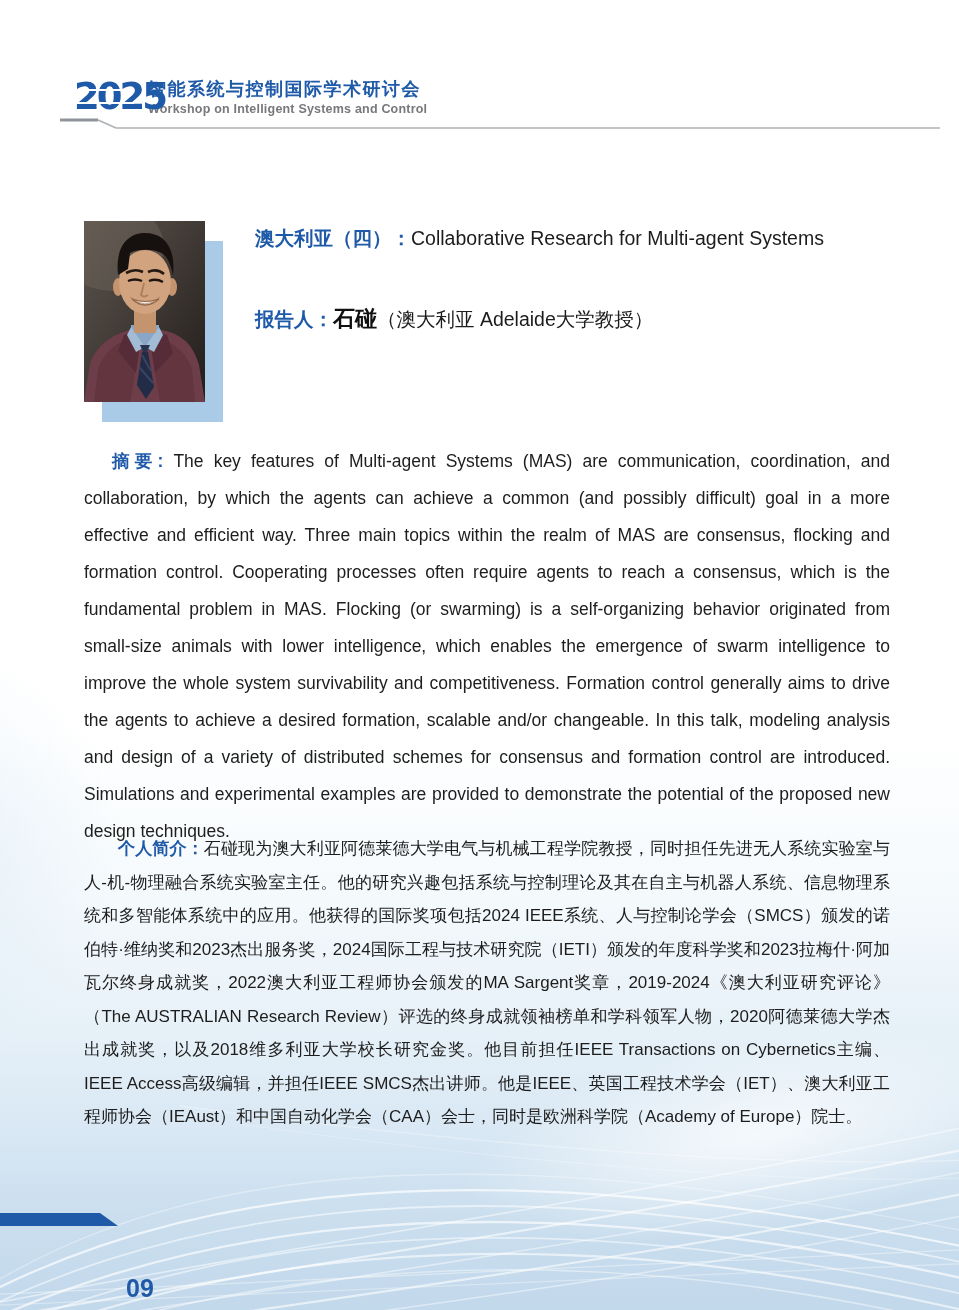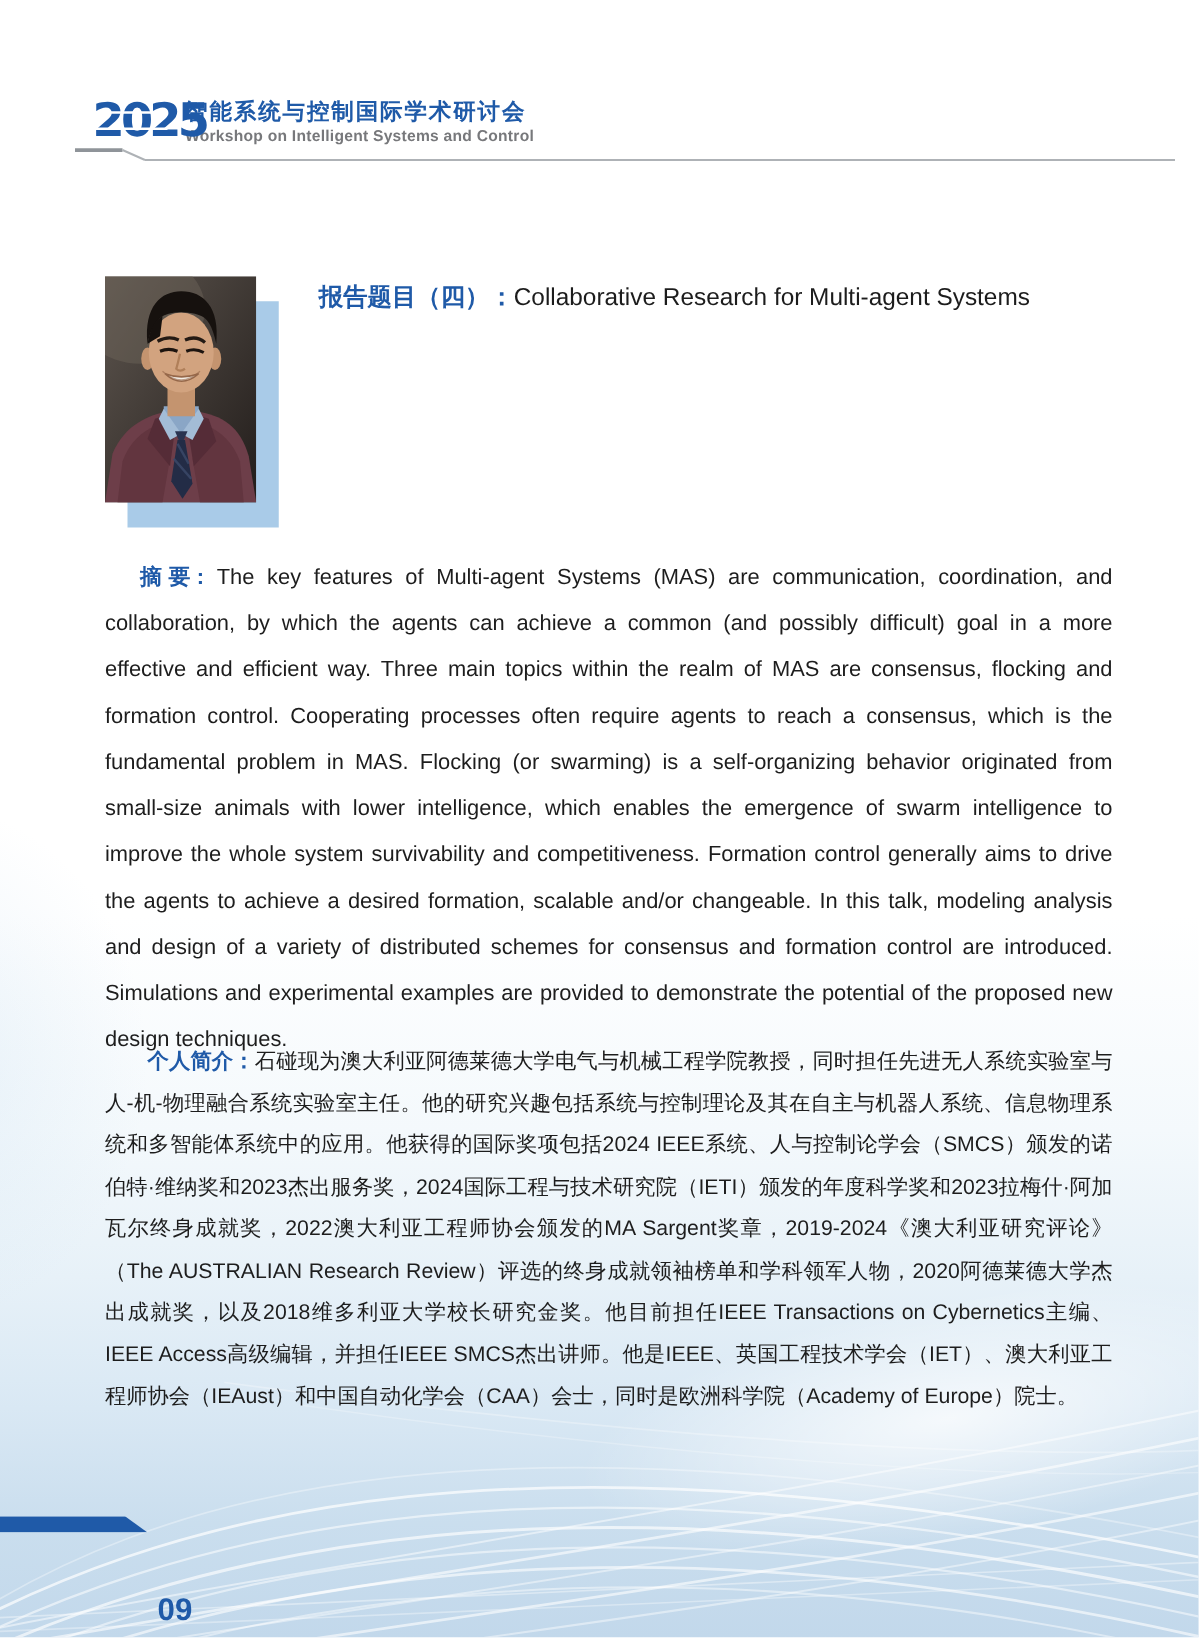--- a/index.html
+++ b/index.html
@@ -138,23 +138,26 @@
     <path d="M44 60 q7 -3 14 0" stroke="#1d140f" stroke-width="2.4" fill="none"></path>
     <path d="M65 60 q7 -3 14 1" stroke="#1d140f" stroke-width="2.4" fill="none"></path>
 
     <path d="M60 62 q-2 9 -3 12 q3 3 7 0" stroke="#b07f59" stroke-width="1.8" fill="none"></path>
 
     <path d="M48 78 Q61 90 75 78 Q61 83 48 78 Z" fill="#f4efe8" stroke="#96684a" stroke-width="1.2"></path>
     <path d="M46 76 q15 14 30 0" stroke="#96684a" stroke-width="1" fill="none" opacity="0.6"></path>
   </svg>
 
   <div class="talk-title">
-    <span class="lbl">报告题目（四）：</span><span class="txt">Collaborative Research for Multi-agent Systems</span>
+    <span class="lbl">澳大利亚（四）：</span><span class="txt">Collaborative Research for Multi-agent Systems</span>
   </div>
 
+  <div class="speaker">
+    <span class="lbl">报告人：</span><span class="name">石碰</span><span class="aff">（澳大利亚 Adelaide大学教授）</span>
+  </div>
 
   <p class="abstract">
     <span class="lbl">摘要:</span><span> The key features of Multi-agent Systems (MAS) are communication, coordination, and collaboration, by which the agents can achieve a common (and possibly difficult) goal in a more effective and efficient way. Three main topics within the realm of MAS are consensus, flocking and formation control. Cooperating processes often require agents to reach a consensus, which is the fundamental problem in MAS. Flocking (or swarming) is a self-organizing behavior originated from small-size animals with lower intelligence, which enables the emergence of swarm intelligence to improve the whole system survivability and competitiveness. Formation control generally aims to drive the agents to achieve a desired formation, scalable and/or changeable. In this talk, modeling analysis and design of a variety of distributed schemes for consensus and formation control are introduced. Simulations and experimental examples are provided to demonstrate the potential of the proposed new design techniques.</span>
   </p>
 
   <p class="bio">
     <span class="lbl">个人简介：</span><span>石碰现为澳大利亚阿德莱德大学电气与机械工程学院教授，同时担任先进无人系统实验室与人-机-物理融合系统实验室主任。他的研究兴趣包括系统与控制理论及其在自主与机器人系统、信息物理系统和多智能体系统中的应用。他获得的国际奖项包括2024 IEEE系统、人与控制论学会（SMCS）颁发的诺伯特·维纳奖和2023杰出服务奖，2024国际工程与技术研究院（IETI）颁发的年度科学奖和2023拉梅什·阿加瓦尔终身成就奖，2022澳大利亚工程师协会颁发的MA Sargent奖章，2019-2024《澳大利亚研究评论》（The AUSTRALIAN Research Review）评选的终身成就领袖榜单和学科领军人物，2020阿德莱德大学杰出成就奖，以及2018维多利亚大学校长研究金奖。他目前担任IEEE Transactions on Cybernetics主编、IEEE Access高级编辑，并担任IEEE SMCS杰出讲师。他是IEEE、英国工程技术学会（IET）、澳大利亚工程师协会（IEAust）和中国自动化学会（CAA）会士，同时是欧洲科学院（Academy of Europe）院士。</span>
   </p>
 
   <div class="pageno-bar"></div>

